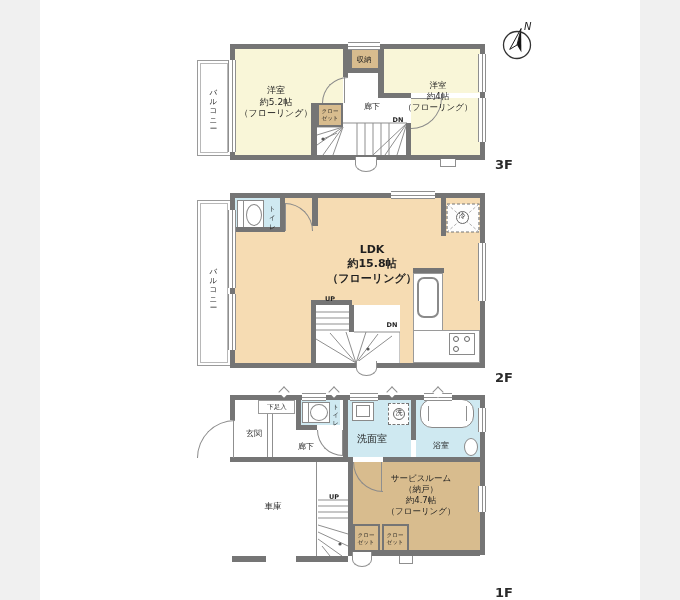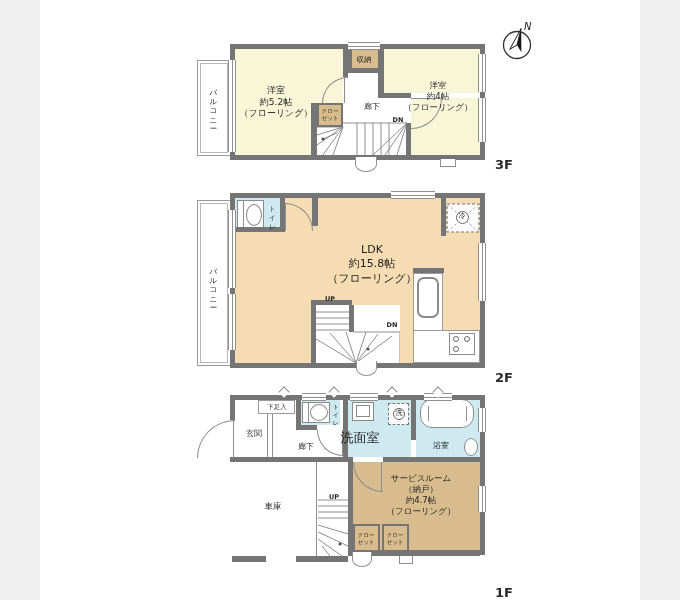--- a/index.html
+++ b/index.html
@@ -186,21 +186,21 @@
     <div class="win-v" style="left:228px;top:294px;width:8px;height:56px"></div>
     <div class="win-v" style="left:478px;top:243px;width:8px;height:58px"></div>
     <div class="win-h" style="left:391px;top:191px;width:44px;height:8px"></div>
 
     <div class="arc arc-tr" style="left:285px;top:203px;width:28px;height:28px"></div>
     <div class="tl" style="left:285px;top:203px;width:1px;height:28px"></div>
     <div class="cutarc" style="left:356px;top:361px;width:21px;height:15px"></div>
 
     <div class="lb lbv" style="left:213px;top:283px;font-size:7.5px">バルコニー</div>
     <div class="lb lbv" style="left:272px;top:215px;font-size:6.5px">トイレ</div>
-    <div class="lb" style="left:372px;top:264px;font-size:11px;font-weight:400">LDK
+    <div class="lb" style="left:372px;top:264px;font-size:11px;font-weight:700">LDK
 約15.8帖
 （フローリング）</div>
     <div class="lb" style="left:462px;top:217px;font-size:7px">冷</div>
     <div class="lb" style="left:330px;top:299px;font-size:6.5px;font-weight:600">UP</div>
     <div class="lb" style="left:392px;top:325px;font-size:6.5px;font-weight:600">DN</div>
     <div class="lb flb" style="left:504px;top:378px">2F</div>
   </div>
 
   <div class="layer">
     <div class="fill wht" style="left:235px;top:400px;width:245px;height:156px"></div>
@@ -273,21 +273,21 @@
     <div class="arc arc-tl" style="left:197px;top:420px;width:38px;height:38px"></div>
     <div class="arc arc-bl" style="left:317px;top:430px;width:26px;height:26px"></div>
     <div class="tl" style="left:342px;top:430px;width:1px;height:26px"></div>
     <div class="arc arc-bl" style="left:353px;top:462px;width:30px;height:30px"></div>
     <div class="tl" style="left:381px;top:462px;width:1px;height:30px"></div>
     <div class="cutarc" style="left:352px;top:552px;width:20px;height:15px"></div>
 
     <div class="lb" style="left:254px;top:434px;font-size:8px">玄関</div>
     <div class="lb" style="left:277px;top:407px;font-size:6.5px">下足入</div>
     <div class="lb lbv" style="left:336px;top:412px;font-size:6px">トイレ</div>
-    <div class="lb" style="left:360px;top:438px;font-size:13px">洗面室</div>
+    <div class="lb" style="left:372px;top:438px;font-size:10px">洗面室</div>
     <div class="lb" style="left:399px;top:414px;font-size:7px">洗</div>
     <div class="lb" style="left:441px;top:446px;font-size:8px">浴室</div>
     <div class="lb" style="left:306px;top:447px;font-size:8px">廊下</div>
     <div class="lb" style="left:273px;top:507px;font-size:8.5px">車庫</div>
     <div class="lb" style="left:334px;top:497px;font-size:6.5px;font-weight:600">UP</div>
     <div class="lb" style="left:421px;top:495px;font-size:8.5px">サービスルーム
 （納戸）
 約4.7帖
 （フローリング）</div>
     <div class="lb" style="left:366px;top:539px;font-size:5.5px;line-height:1.2">クロー

